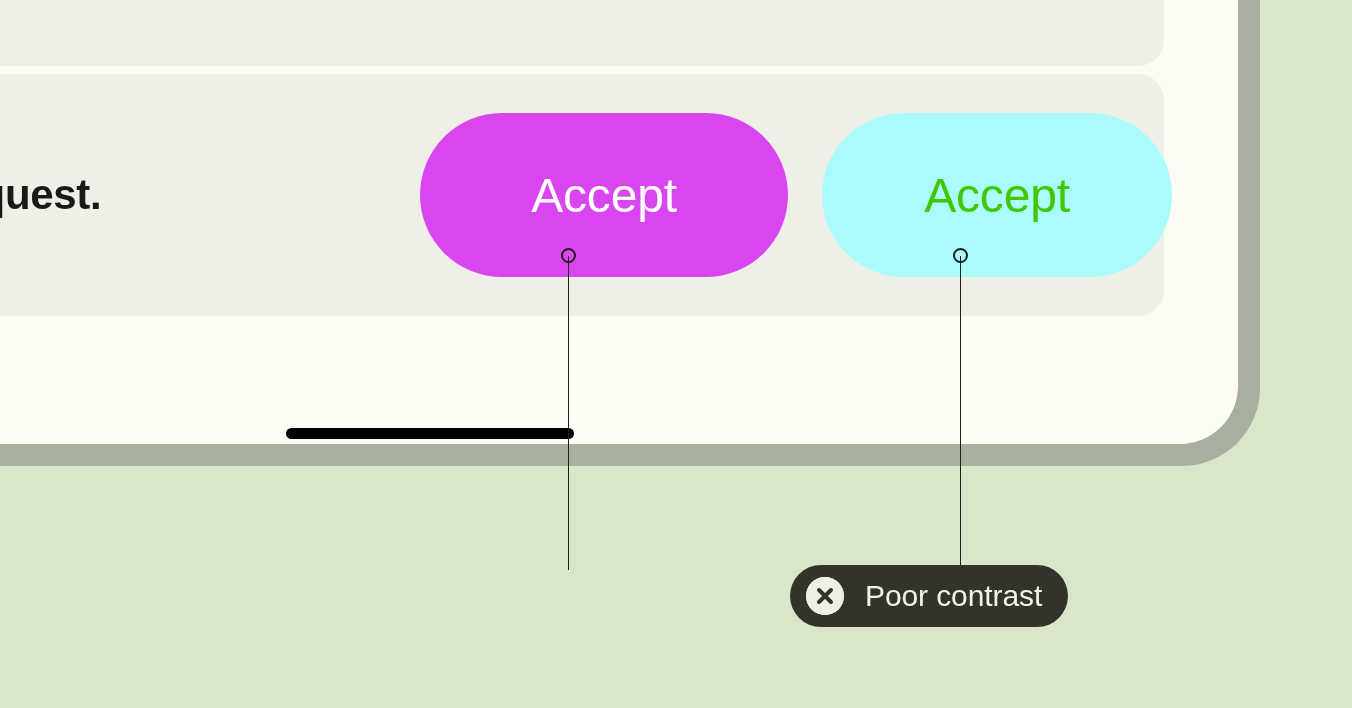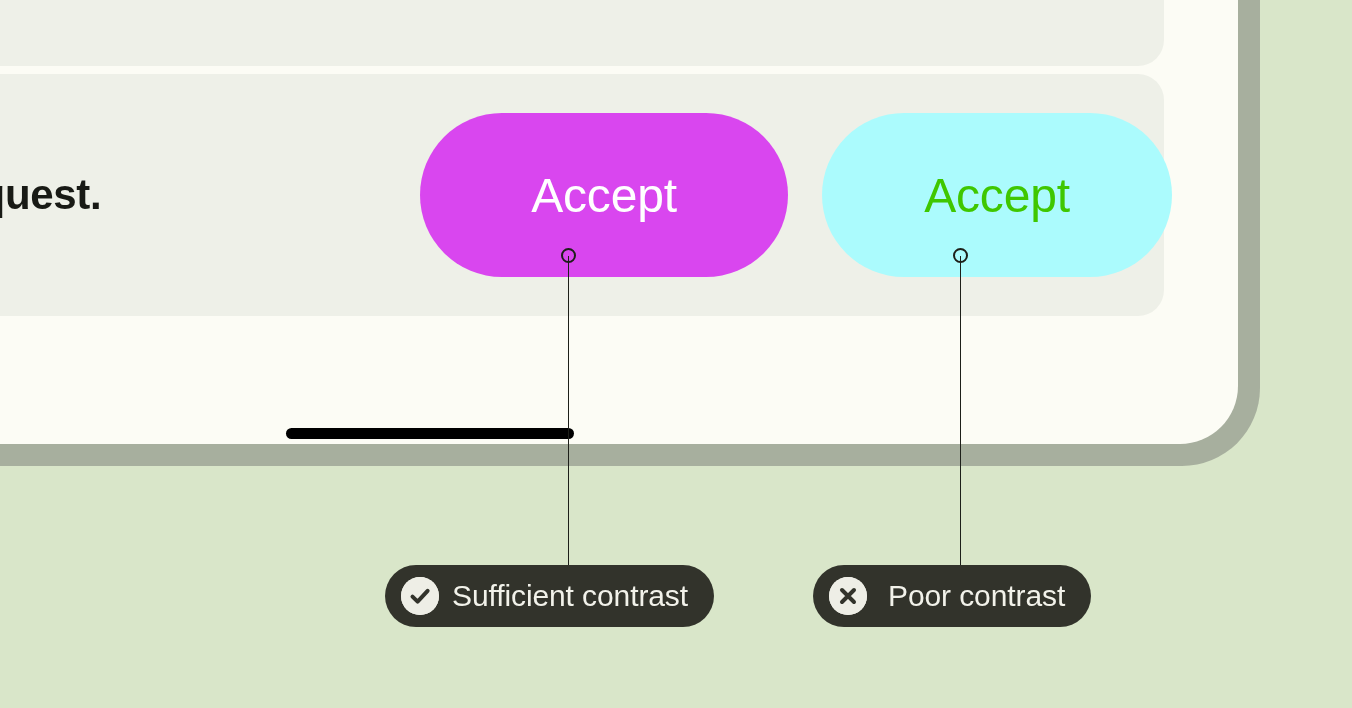--- a/index.html
+++ b/index.html
@@ -202,31 +202,22 @@
   </div>
 
   <div id="annotations">
 
     <div class="leader-dot" style="left:561px; top:248px;"></div>
     <div class="leader" style="left:567.5px; top:256px; height:314px;"></div>
 
     <div class="leader-dot" style="left:953px; top:248px;"></div>
     <div class="leader" style="left:959.5px; top:256px; height:314px;"></div>
 
-    <div class="tag" style="left:385px; top:565px;">
-      <span class="tag-icon">
-        <svg width="38" height="38" viewBox="0 0 38 38" aria-hidden="true">
-          <circle cx="19" cy="19" r="19" fill="#EEEEE6"></circle>
-          <path d="M11.5 19.6 L16.6 24.6 L26.6 13.8" fill="none" stroke="#32332B" stroke-width="4" stroke-linecap="round" stroke-linejoin="round"></path>
-        </svg>
-      </span>
-      <span class="tag-label">Sufficient contrast</span>
-    </div>
-
-    <div class="tag" style="left:813px; top:565px;gap:21px;">
+
+    <div class="tag" style="left:790px; top:565px;gap:21px;">
       <span class="tag-icon">
         <svg width="38" height="38" viewBox="0 0 38 38" aria-hidden="true">
           <circle cx="19" cy="19" r="19" fill="#EEEEE6"></circle>
           <path d="M13 13 L25 25 M25 13 L13 25" fill="none" stroke="#32332B" stroke-width="4" stroke-linecap="round"></path>
         </svg>
       </span>
       <span class="tag-label">Poor contrast</span>
     </div>
 
   </div>

